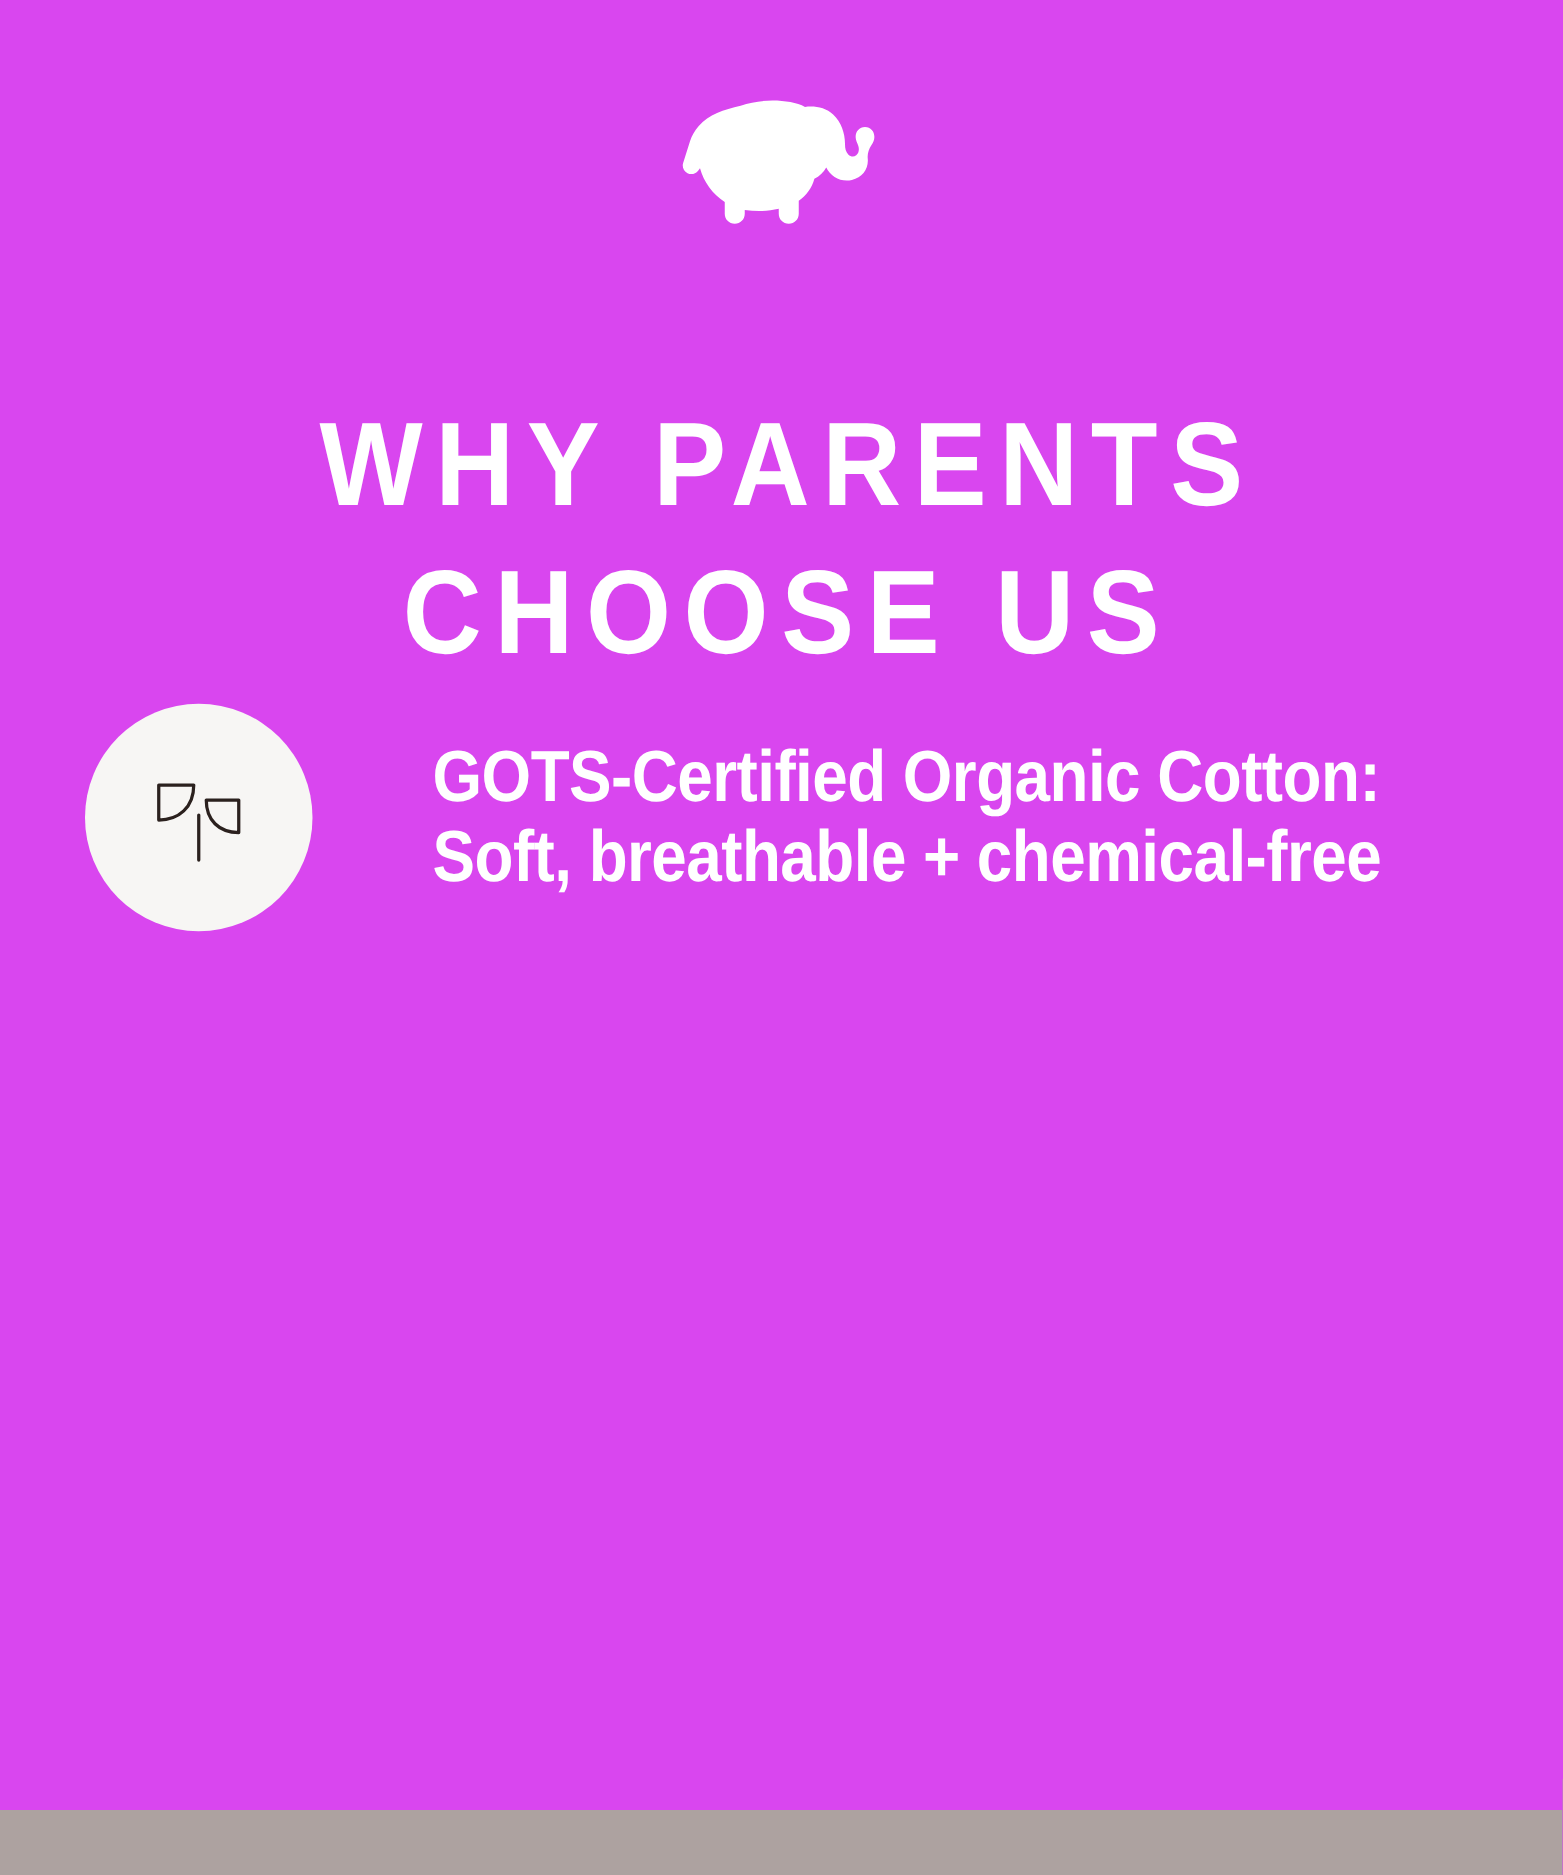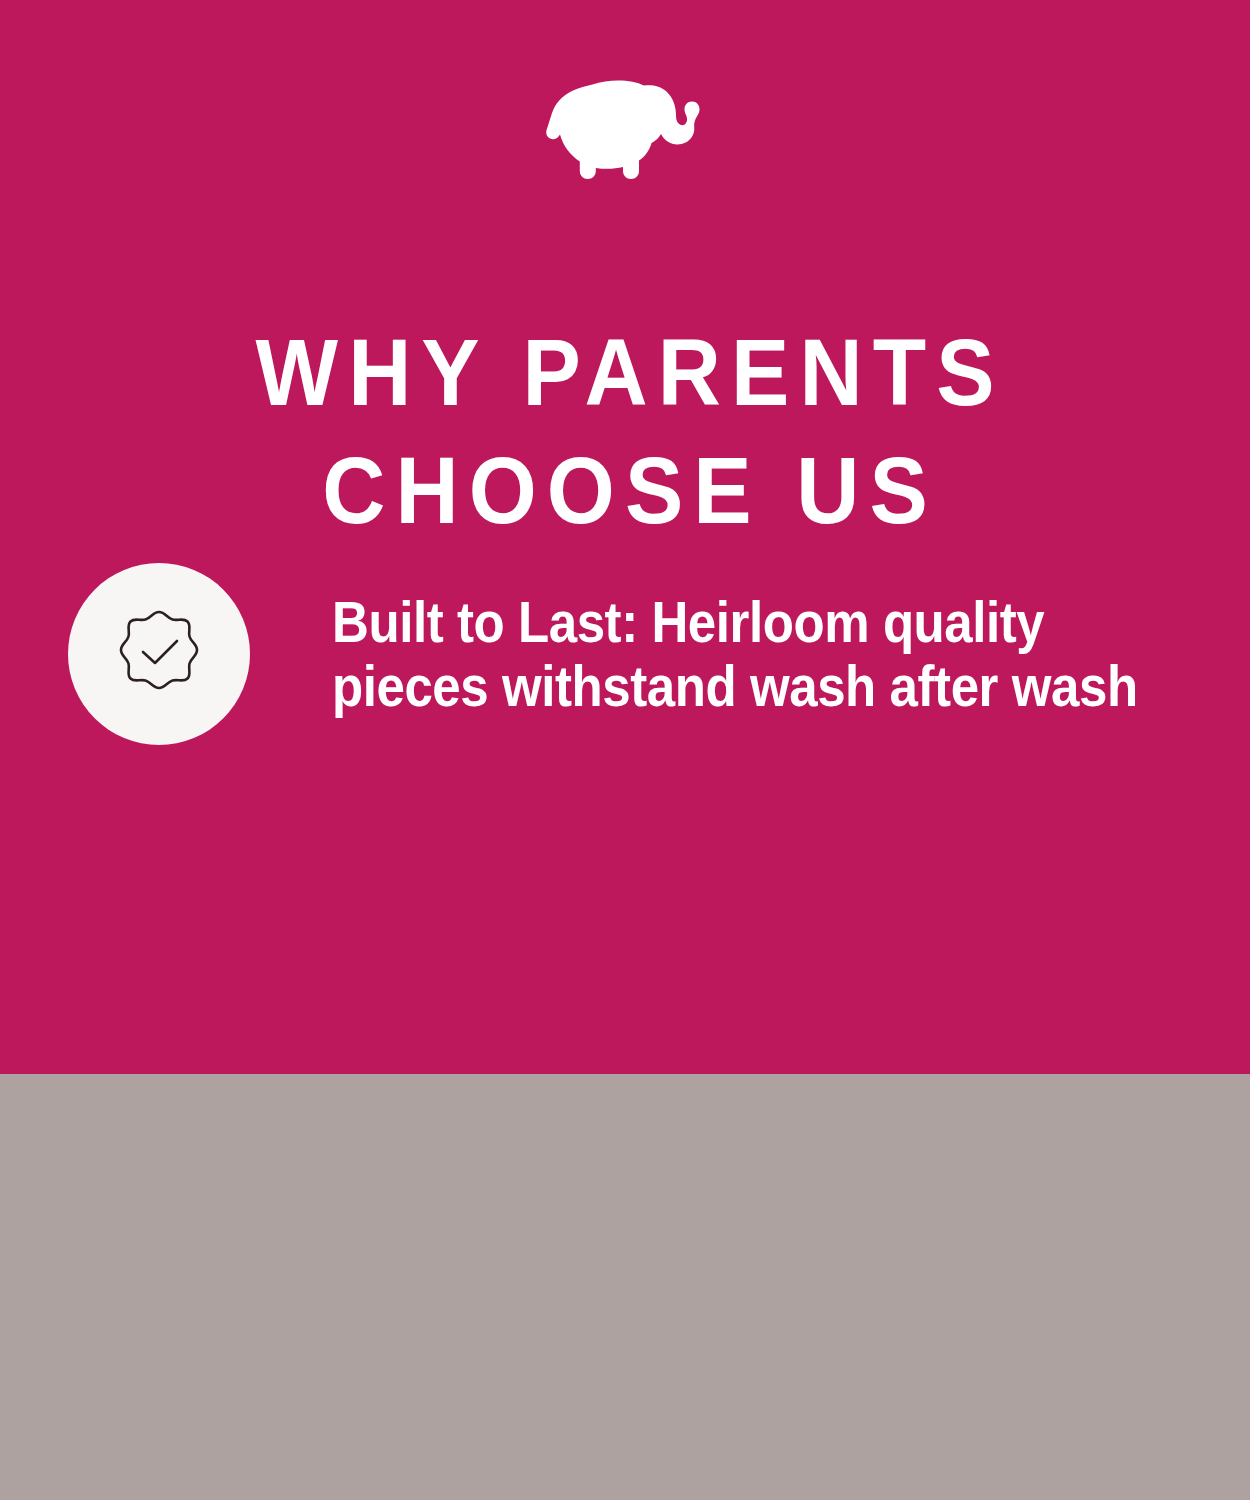--- a/index.html
+++ b/index.html
@@ -11,22 +11,22 @@
     height: 1500px;
     background: #ada2a0;
     font-family: "Liberation Sans", sans-serif;
     overflow: hidden;
     position: relative;
   }
 
   .page {
     position: relative;
     width: 1250px;
-    height: 1074px;
-    background: #be185d;
+    height: 1448px;
+    background: #d946ef;
     box-sizing: border-box;
   }
 
   
   .logo-wrap {
     position: absolute;
     top: 72px;
     left: 0;
     width: 1250px;
     display: flex;
@@ -158,45 +158,31 @@
     </svg>
   </div>
 
   <h1 class="heading">
     <span class="hl">WHY PARENTS</span>
     <span class="hl">CHOOSE US</span>
   </h1>
 
   <div class="features">
 
-
-
-    <div class="feature-row row-3">
+    <div class="feature-row row-1">
       <div class="icon-circle">
-        <svg width="100" height="100" viewBox="0 0 100 100" fill="none" stroke="#2b211e" stroke-width="2.6" stroke-linecap="round" stroke-linejoin="round" aria-hidden="true">
-          <path d="M50 8
-            C56 8 58 14 63.5 15.5
-            C69 17 74.5 13.5 78.5 17.5
-            C82.5 21.5 79 27 80.5 32.5
-            C82 38 88 40 88 46
-            C88 52 82 54 80.5 59.5
-            C79 65 82.5 70.5 78.5 74.5
-            C74.5 78.5 69 75 63.5 76.5
-            C58 78 56 84 50 84
-            C44 84 42 78 36.5 76.5
-            C31 75 25.5 78.5 21.5 74.5
-            C17.5 70.5 21 65 19.5 59.5
-            C18 54 12 52 12 46
-            C12 40 18 38 19.5 32.5
-            C21 27 17.5 21.5 21.5 17.5
-            C25.5 13.5 31 17 36.5 15.5
-            C42 14 44 8 50 8 Z"></path>
-          <path d="M34 48 L46 59 L68 37"></path>
+        <svg width="96" height="96" viewBox="0 0 96 96" fill="none" stroke="#2b211e" stroke-width="2.6" stroke-linecap="round" stroke-linejoin="round" aria-hidden="true">
+          <path d="M16 22 L44 22 C44 40 32 50 16 50 Z"></path>
+          <path d="M80 34 L54 34 C54 50 64 60 80 60 Z"></path>
+          <path d="M48 82 L48 46"></path>
+          <path d="M48 50 L30 34" stroke="none"></path>
         </svg>
       </div>
       <div class="feature-text">
-        <span class="fl">Built to Last: Heirloom quality</span>
-        <span class="fl">pieces withstand wash after wash</span>
+        <span class="fl">GOTS-Certified Organic Cotton:</span>
+        <span class="fl">Soft, breathable + chemical-free</span>
       </div>
     </div>
+
+
 
   </div>
 </div>
 
 </body></html>

